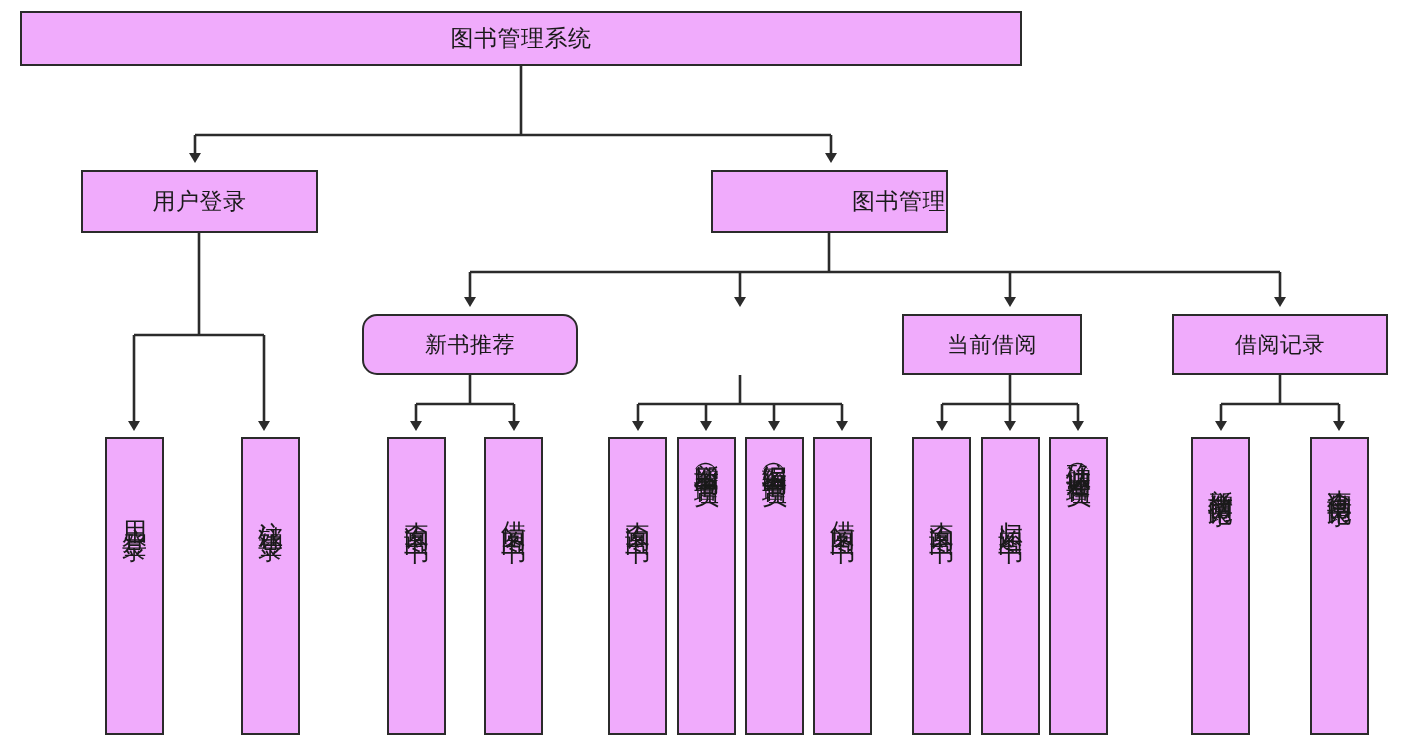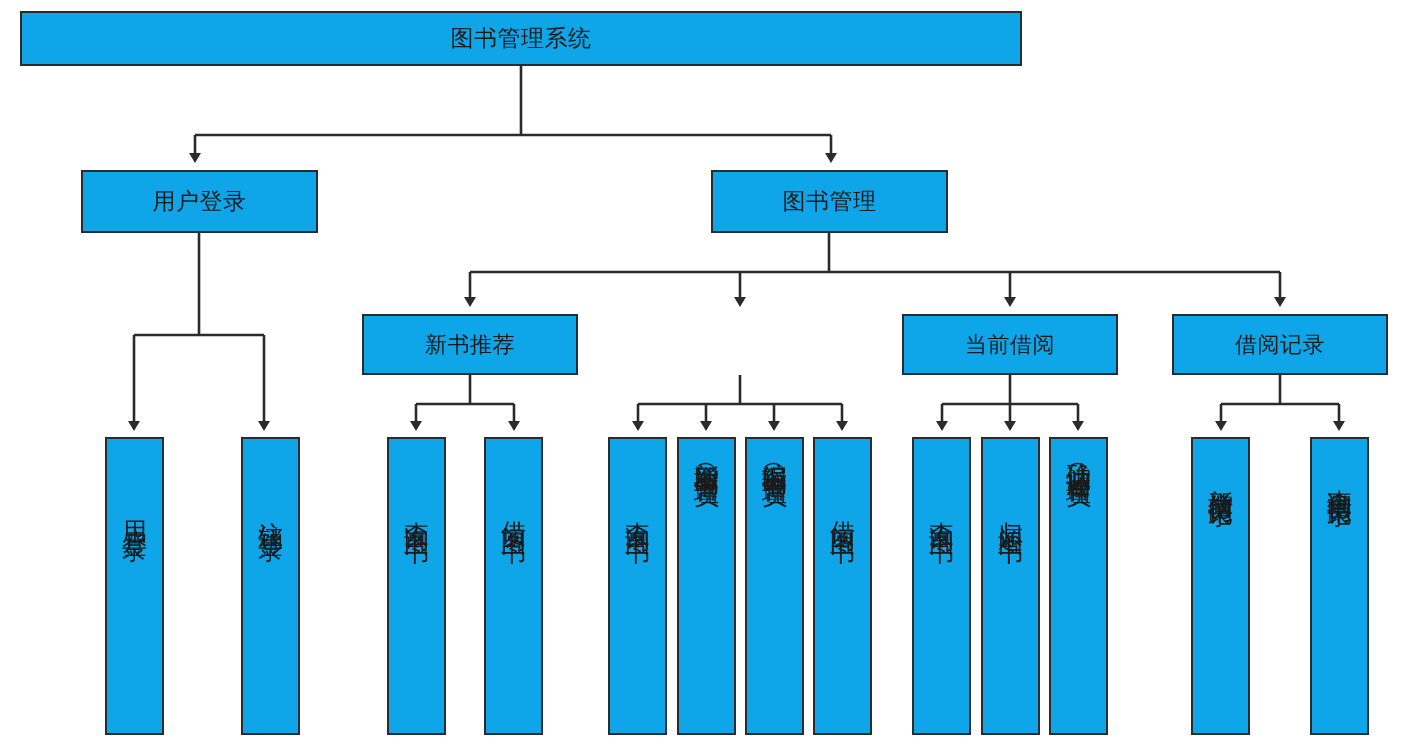--- a/index.html
+++ b/index.html
@@ -21,21 +21,21 @@
     position: absolute;
     left: 0;
     top: 0;
     width: 1405px;
     height: 747px;
   }
   .node {
     position: absolute;
     box-sizing: border-box;
     border: 2px solid #2b2b2b;
-    background: #0ea5e9;
+    background: #f0abfc;
     display: flex;
     align-items: center;
     justify-content: center;
     color: #1a1a1a;
     z-index: 2;
   }
   .node-label {
     display: block;
     line-height: 1.05;
     letter-spacing: 0.5px;
@@ -131,28 +131,28 @@
     </g>
   </svg>
 
   <div class="node h-node" style="left:20px; top:11px; width:1002px; height:55px;">
     <span class="node-label">图书管理系统</span>
   </div>
 
   <div class="node h-node" style="left:81px; top:170px; width:237px; height:63px;">
     <span class="node-label">用户登录</span>
   </div>
-  <div class="node h-node" style="left:711px; top:170px; width:237px; height:63px;">
+  <div class="node h-node" style="left:711px; top:170px; width:237px; height:63px;justify-content:flex-end;">
     <span class="node-label">图书管理</span>
   </div>
 
-  <div class="node h-node lvl3" style="left:362px; top:314px; width:216px; height:61px;">
+  <div class="node h-node lvl3" style="left:362px; top:314px; width:216px; height:61px;border-radius:15px;">
     <span class="node-label">新书推荐</span>
   </div>
-  <div class="node h-node lvl3" style="left:902px; top:314px; width:216px; height:61px;">
+  <div class="node h-node lvl3" style="left:902px; top:314px; width:180px; height:61px;">
     <span class="node-label">当前借阅</span>
   </div>
   <div class="node h-node lvl3" style="left:1172px; top:314px; width:216px; height:61px;">
     <span class="node-label">借阅记录</span>
   </div>
 
   <div class="node v-node" style="left:105px; top:437px; width:59px; height:298px; padding-top:62px;">
     <span class="node-label">用户登录</span>
   </div>
   <div class="node v-node" style="left:241px; top:437px; width:59px; height:298px; padding-top:62px;">

